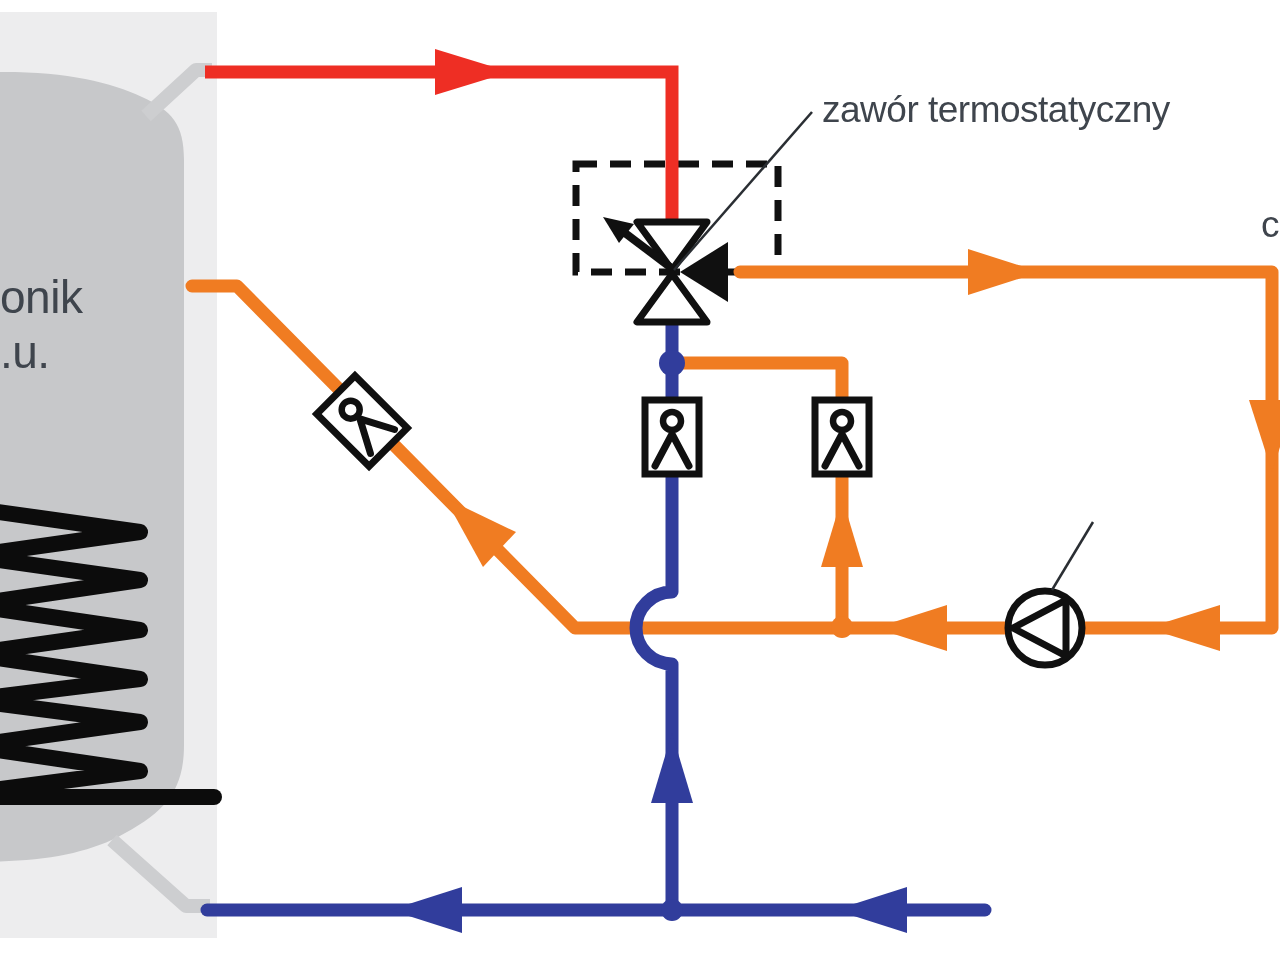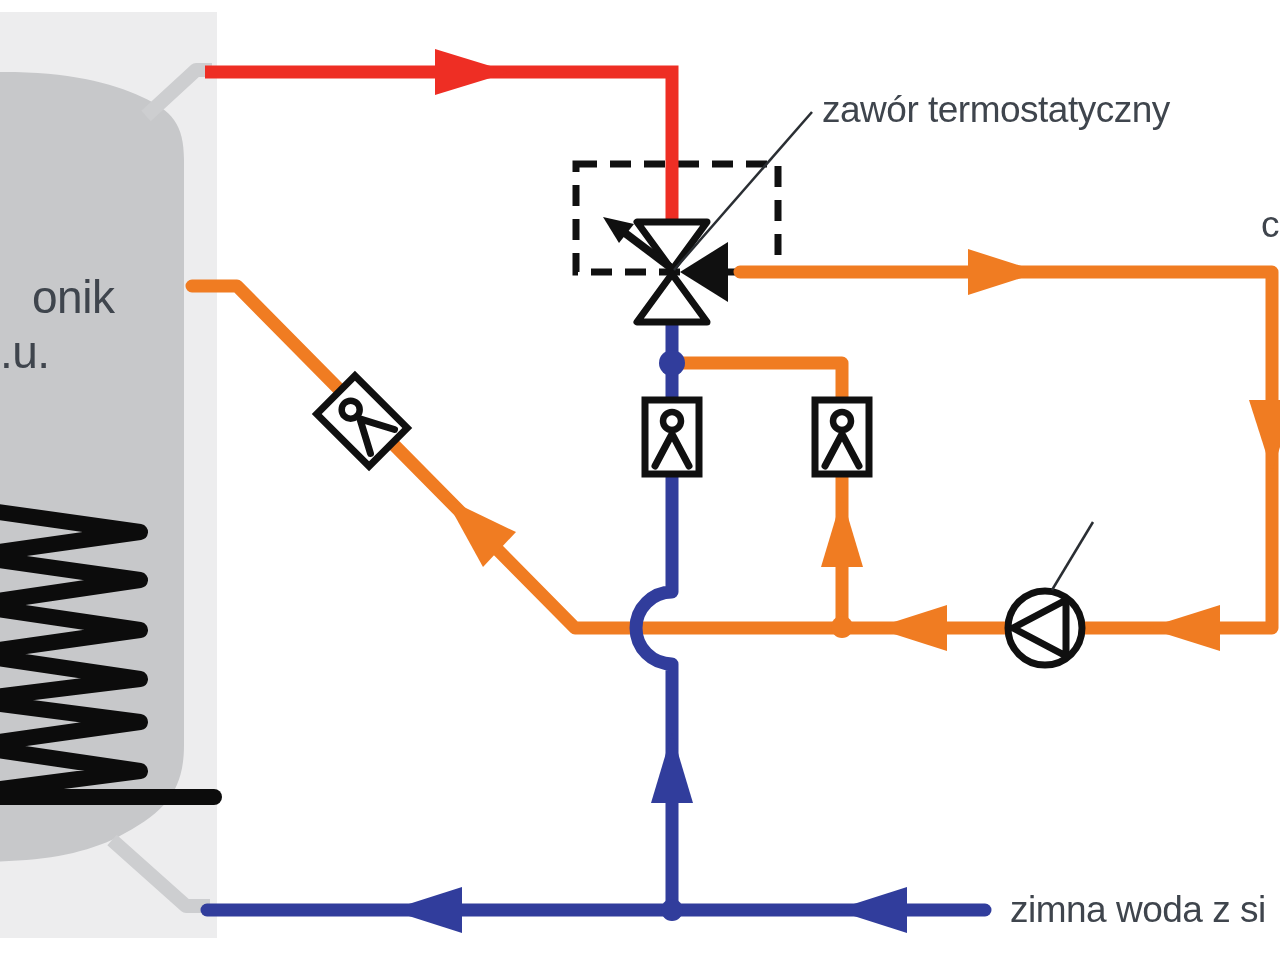--- a/index.html
+++ b/index.html
@@ -98,17 +98,16 @@
       <polygon points="1066,600 1066,656 1013,628" fill="none" stroke="#101010" stroke-width="7" stroke-linejoin="round"></polygon>
     </g>
 
     <g stroke="#2a2e33" stroke-width="2.5" fill="none">
       <line x1="812" y1="112" x2="674" y2="270"></line>
       <line x1="1093" y1="522" x2="1052" y2="590"></line>
     </g>
   </svg>
 
   <div class="lbl" style="left:822px;top:90px;">zawór termostatyczny</div>
-  <div class="lbl" style="left:1010px;top:890px;">zimna woda z si</div>
   <div class="lbl" style="left:1261px;top:205px;">c</div>
-  <div class="lbl lbl-big" style="left:0px;top:272px;margin-left:32px;">onik</div>
+  <div class="lbl lbl-big" style="left:0px;top:272px;">onik</div>
   <div class="lbl lbl-big" style="left:0px;top:327px;">.u.</div>
 </div>
 
 </body></html>

